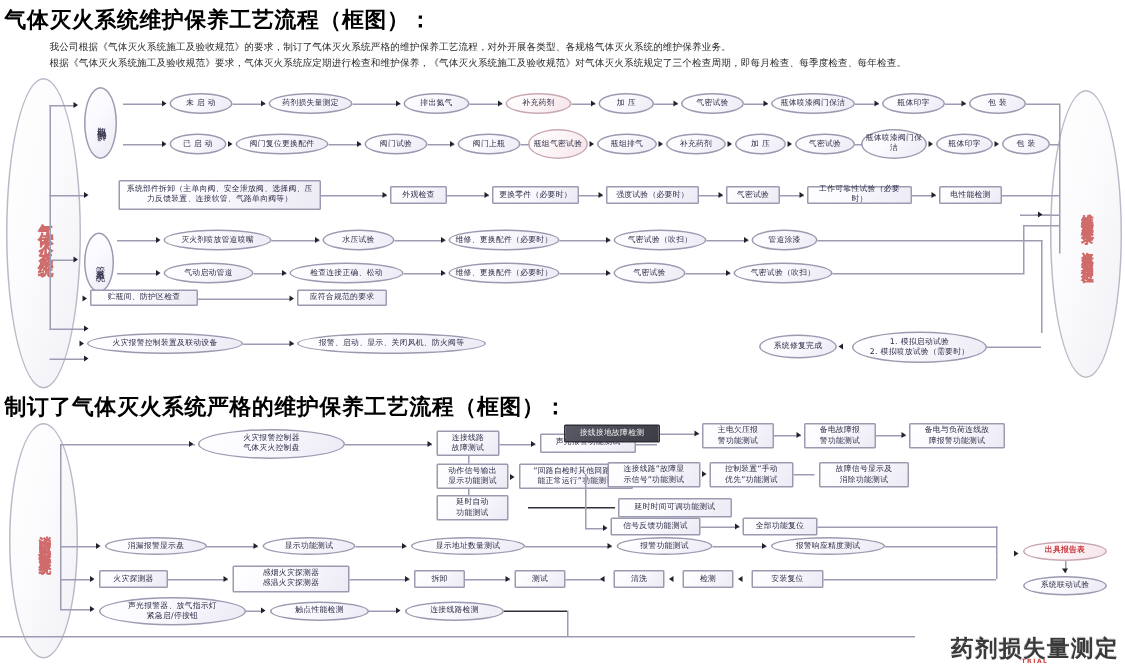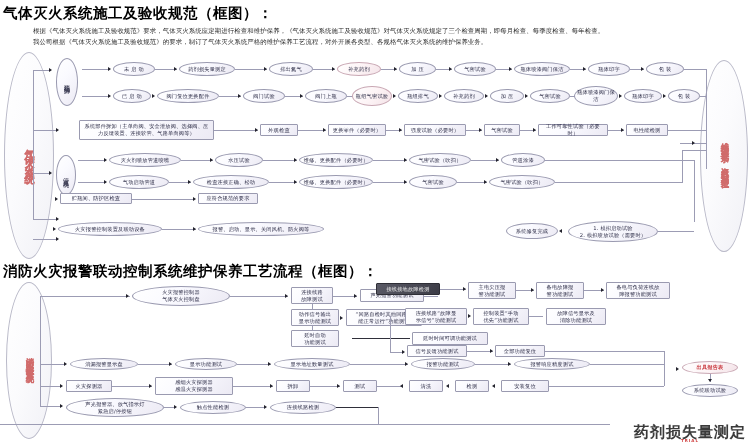--- a/index.html
+++ b/index.html
@@ -115,25 +115,25 @@
     text-shadow:0.6px 0.6px 0 #ffffff,-0.4px -0.4px 0 #d8d8d8;}
   #wm-en{font-size:12.5px;color:#1a1a1a;letter-spacing:2.4px;margin-top:1px;
     font-family:"DejaVu Sans Mono","Liberation Mono",monospace;}
   #wm-sub{font-size:4px;color:#d04040;letter-spacing:1px;margin-top:-1px;}
 </style>
 </head>
 <body>
 
 <div class="page">
 
-  <div class="sect-title" id="title1">气体灭火系统施工及验收规范（框图）：</div>
+  <div class="sect-title" id="title1">气体灭火系统维护保养工艺流程（框图）：</div>
 
   <div class="intro">
+    <p>我公司根据《气体灭火系统施工及验收规范》的要求，制订了气体灭火系统严格的维护保养工艺流程，对外开展各类型、各规格气体灭火系统的维护保养业务。</p>
     <p>根据《气体灭火系统施工及验收规范》要求，气体灭火系统应定期进行检查和维护保养，《气体灭火系统施工及验收规范》对气体灭火系统规定了三个检查周期，即每月检查、每季度检查、每年检查。</p>
-    <p>我公司根据《气体灭火系统施工及验收规范》的要求，制订了气体灭火系统严格的维护保养工艺流程，对外开展各类型、各规格气体灭火系统的维护保养业务。</p>
   </div>
 
   <div class="side-ell" id="ell-left">
     <span class="vtxt">气体灭火系统</span>
   </div>
   <div class="side-ell small" id="ell-right">
     <span class="vtxt">维护保养记录。资料归档定位</span>
   </div>
 
   <div class="node ell vert" style="left:56px;top:58px;width:22px;height:48px;">瓶组拆卸</div>
@@ -283,21 +283,21 @@
   <div class="ln h" style="left:162px;top:229px;width:34px;"></div>
   <div class="arw" style="left:193px;top:226.8px;"></div>
   <div class="node ell" style="left:198px;top:222px;width:126px;height:14px;">报警、启动、显示、关闭风机、防火阀等</div>
 
   <div class="node ell" style="left:506px;top:223px;width:52px;height:16px;">系统修复完成</div>
   <div class="arw" style="left:559px;top:228.8px;border-left:0;border-right:3.4px solid #22222c;"></div>
   <div class="node ell" style="left:568px;top:221px;width:90px;height:21px;white-space:pre-line;">1. 模拟启动试验
 2. 模拟喷放试验（需要时）</div>
   <div class="ln h" style="left:658px;top:231px;width:36px;"></div>
 
-  <div class="sect-title" id="title2">消防火灾报警联动控制系统维护保养工艺流程（框图）：</div>
+  <div class="sect-title" id="title2">制订了气体灭火系统严格的维护保养工艺流程（框图）：</div>
 
   <div class="side-ell small" id="ell-left2">
     <span class="vtxt">消防火灾报警系统</span>
   </div>
 
   <div class="ln v" style="left:40px;top:296px;height:110px;"></div>
 
   <div class="ln h" style="left:40px;top:296px;width:90px;"></div>
   <div class="arw" style="left:126px;top:293.8px;"></div>
   <div class="node ell" style="left:132px;top:286px;width:98px;height:20px;white-space:pre-line;">火灾报警控制器

